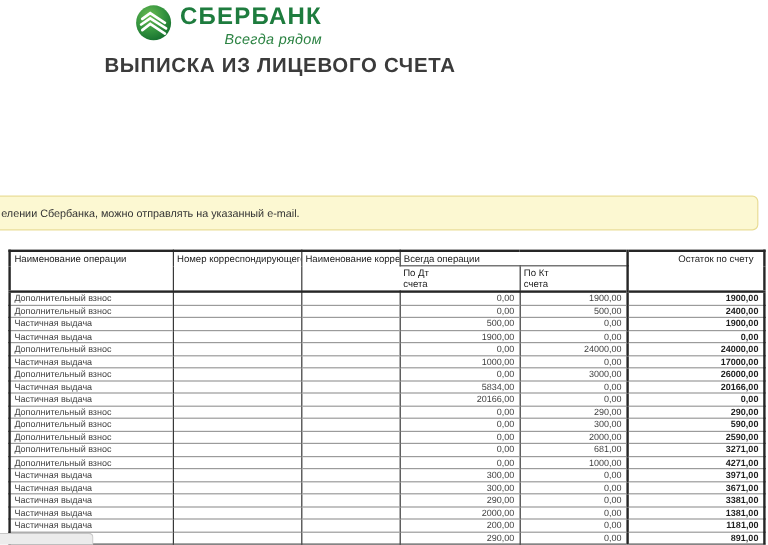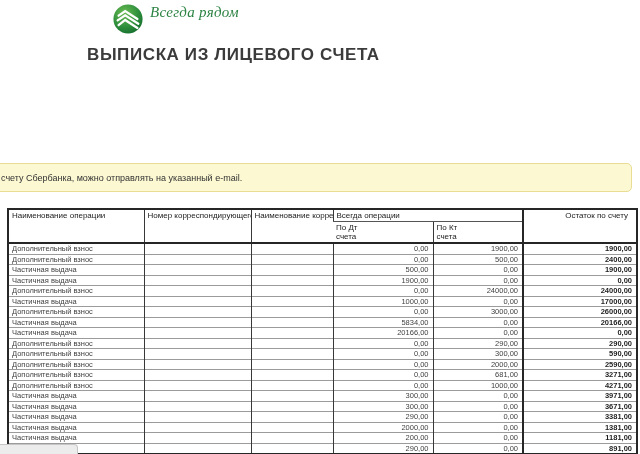--- a/index.html
+++ b/index.html
@@ -9,21 +9,21 @@
   }
   
   .brand{position:absolute;top:3px;left:112px;display:flex;align-items:flex-start;}
   .emblem{width:32px;height:32px;display:block;}
   .brand-text{margin-left:6px;display:flex;flex-direction:column;align-items:flex-end;}
   .brand-name{
     font-size:20px;font-weight:bold;letter-spacing:1px;color:#1e7c3e;
     font-family:"Liberation Sans",sans-serif;line-height:22px;
   }
   .brand-tagline{
-    font-size:15px;font-style:italic;color:#2c8343;margin-top:1px;letter-spacing:0.3px;font-family:Liberation Serif, serif;
+    font-size:12px;font-style:italic;color:#2c8343;margin-top:1px;letter-spacing:0.3px;
   }
   .page-title{
     position:absolute;top:45px;left:87px;font-size:17px;font-weight:bold;
     letter-spacing:0.6px;color:#3b3b3b;white-space:nowrap;
   }
   
   .notice{
     position:absolute;top:163px;left:-14px;width:646px;height:29px;
     background:#fcf8d2;border:1px solid #e9dd96;border-radius:5px;box-sizing:border-box;
   }
@@ -89,28 +89,29 @@
         </radialGradient>
       </defs>
       <circle cx="17" cy="17" r="15.5" fill="url(#embg)"></circle>
       <g stroke="#ffffff" stroke-width="2.4" fill="none" stroke-linecap="round">
         <path d="M7 13.5 L14 8.5 L27 17"></path>
         <path d="M6 18.5 L14 13 L28 22"></path>
         <path d="M7 23.5 L14 18 L27 26.5"></path>
       </g>
     </svg>
     <div class="brand-text">
+      <span class="brand-name">СБЕРБАНК</span>
       <span class="brand-tagline">Всегда рядом</span>
     </div>
   </div>
 
   <div class="page-title">ВЫПИСКА ИЗ ЛИЦЕВОГО СЧЕТА</div>
 
   <div class="notice">
-    <span class="notice-text">счету Сбербанка, можно отправлять на указанный e-mail.</span>
+    <span class="notice-text">елении Сбербанка, можно отправлять на указанный e-mail.</span>
   </div>
 
   <div class="stmt-wrap">
     <table class="stmt">
       <colgroup>
         <col style="width:136px">
           <col style="width:107px">
           <col style="width:82px">
         <col style="width:100px">
           <col style="width:90px">

